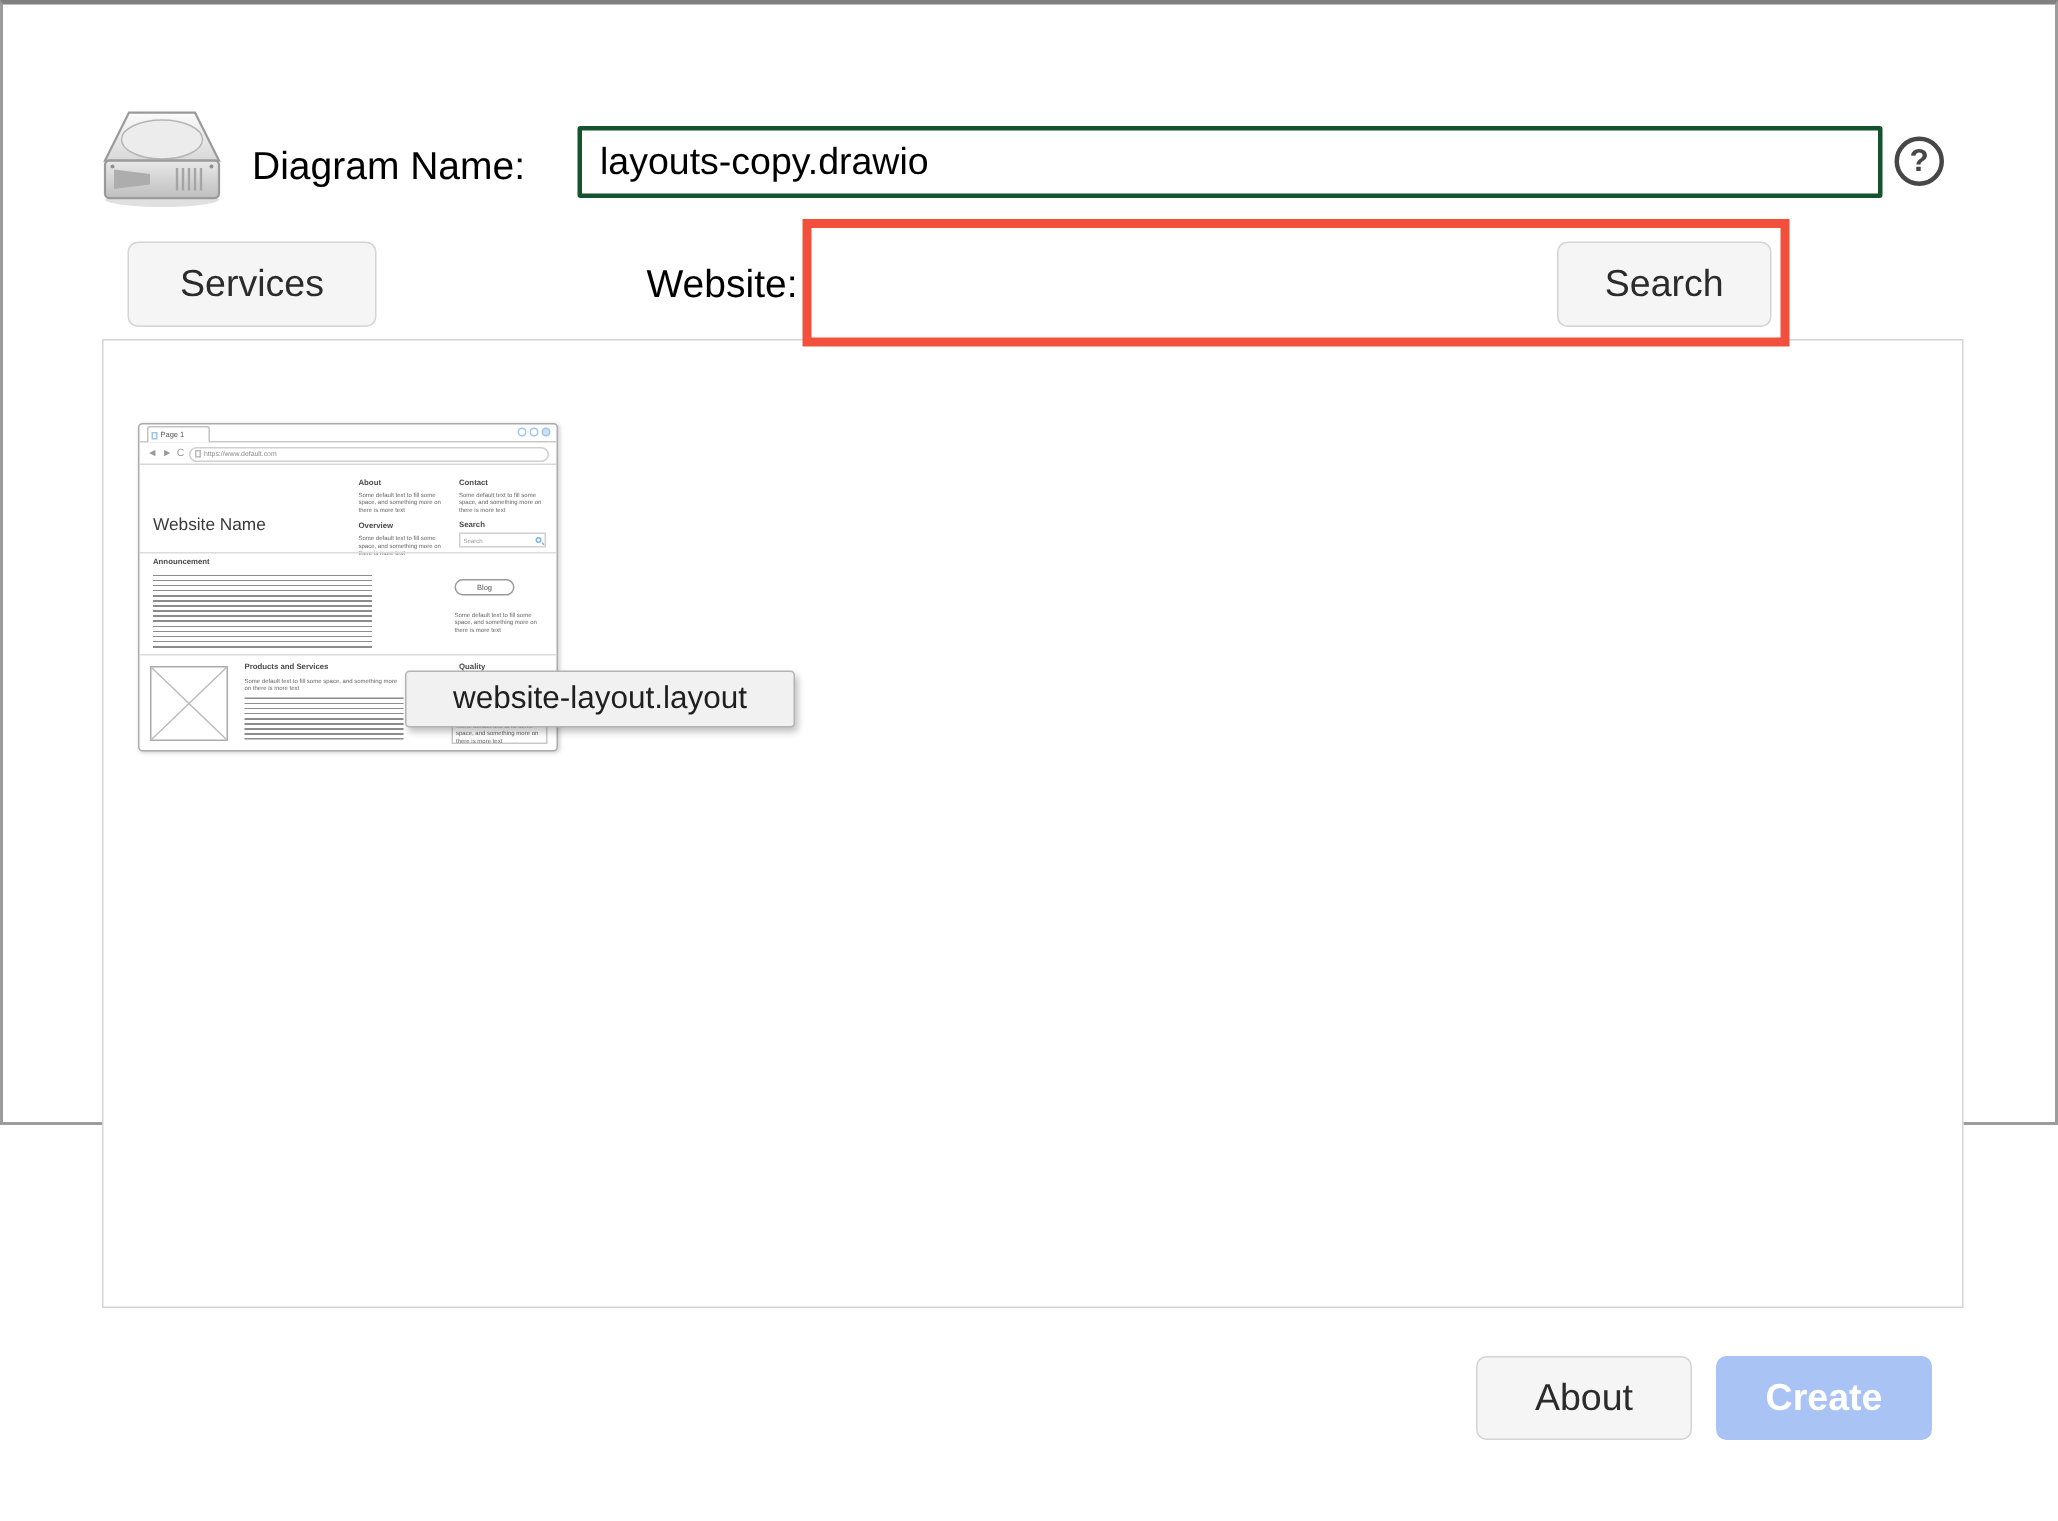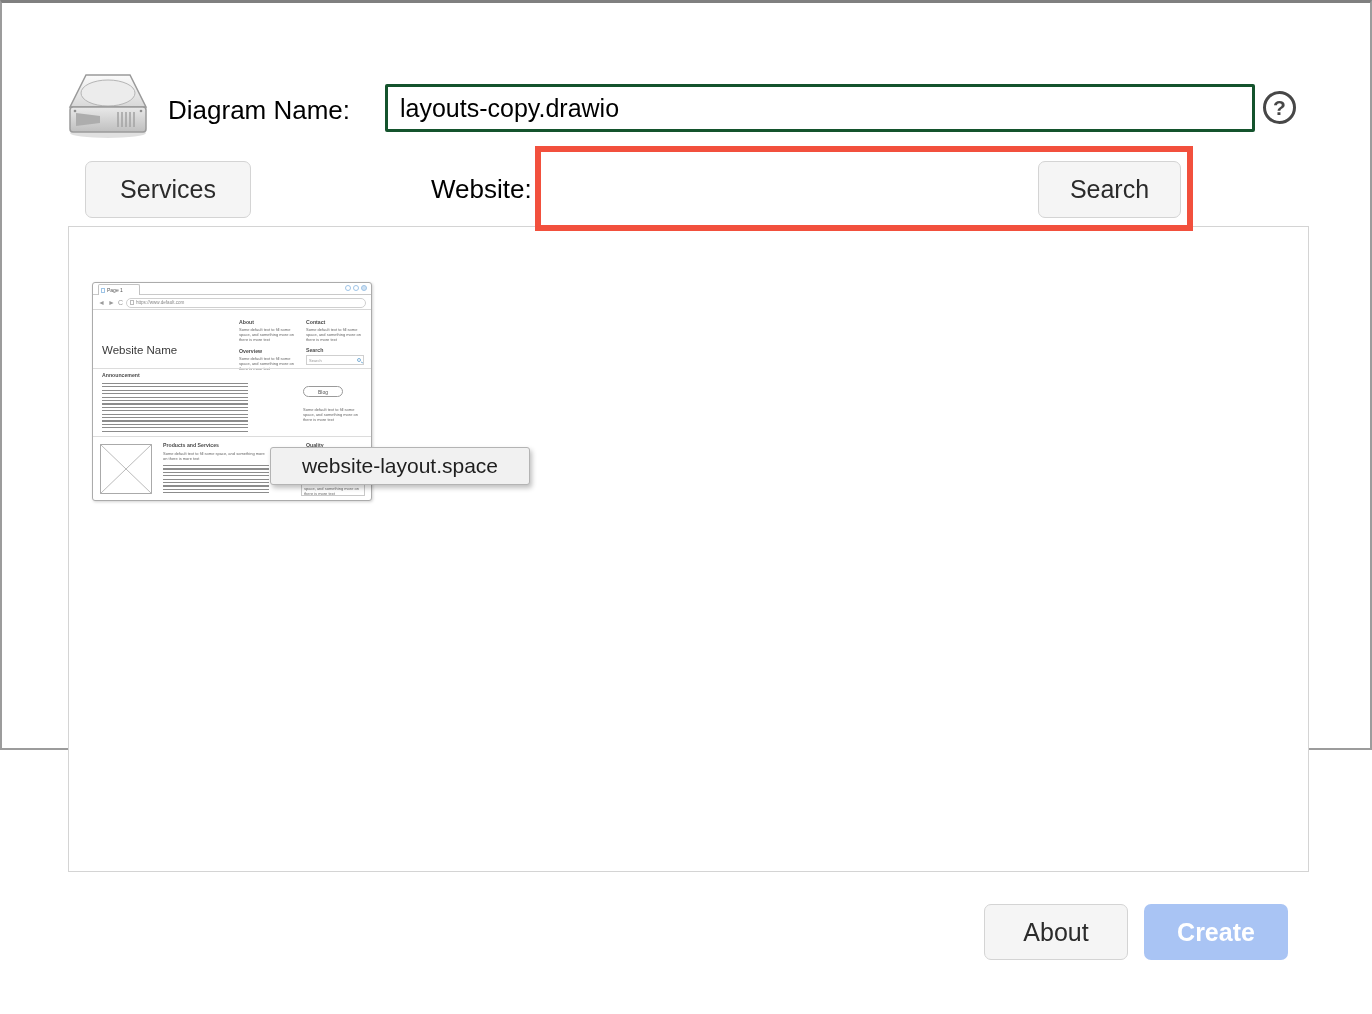--- a/index.html
+++ b/index.html
@@ -221,18 +221,18 @@
 
     <div class="products-h mini-h">Products and Services</div>
     <div class="products-p1 mini-p">Some default text to fill some space, and something more on there is more text</div>
     <div class="products-lines text-lines"></div>
 
     <div class="rb-h mini-h">Quality</div>
     <div class="rb-box mini-p">Some default text to fill some space, and something more on there is more text</div>
   </div>
 
   <div class="tooltip">
-    <span>website-layout.space</span>
+    <span>website-layout.layout</span>
   </div>
 
   <div class="btn cancel-btn">About</div>
   <div class="create-btn">Create</div>
 </div>
 
 </body></html>

